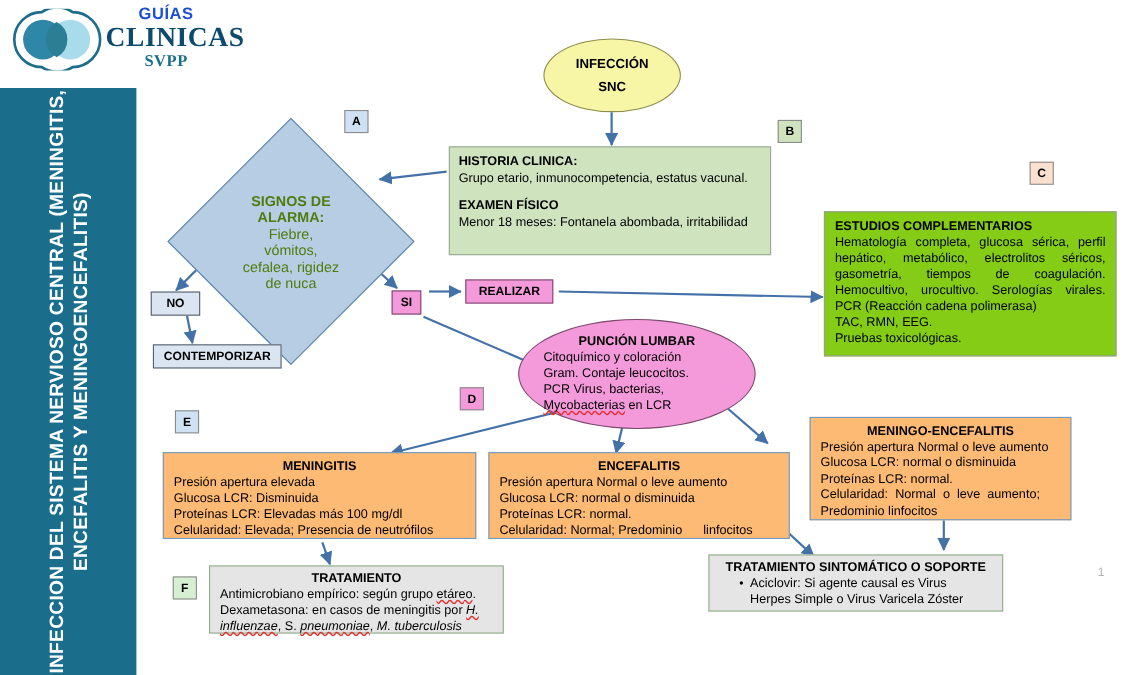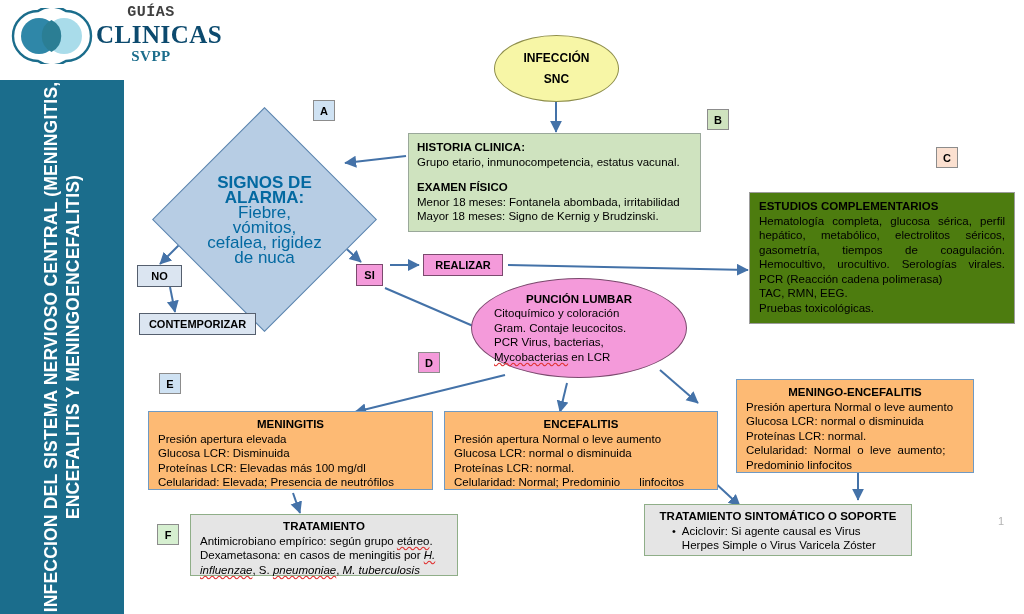--- a/index.html
+++ b/index.html
@@ -12,22 +12,22 @@
   }
   #root{position:absolute;left:0;top:0;width:1024px;height:614px;}
 
   
   #arrows{position:absolute;left:0;top:0;width:1024px;height:614px;z-index:1;}
 
   
   .logo-wrap{position:absolute;left:8px;top:4px;width:190px;height:72px;z-index:5;}
   .logo-mark{position:absolute;left:0;top:4px;}
   .logo-text{position:absolute;left:88px;top:0px;width:110px;text-align:center;}
-  .logo-l1{font-size:15px;font-weight:bold;color:#404040;letter-spacing:.5px;line-height:17px;
-           font-family:Liberation Mono, monospace;}
+  .logo-l1{font-size:15px;font-weight:bold;color:#1d4ed8;letter-spacing:.5px;line-height:17px;
+           font-family:Liberation Sans, sans-serif;}
   .logo-l2{font-size:25px;font-weight:bold;color:#0c4a6e;letter-spacing:.5px;line-height:27px;
            font-family:"Liberation Serif", serif;}
   .logo-l3{font-size:15px;font-weight:bold;color:#1b6d8c;letter-spacing:.5px;line-height:17px;
            font-family:"Liberation Serif", serif;}
 
   
   .banner{position:absolute;left:0;top:80px;width:124px;height:534px;background:#1b6d8c;z-index:4;}
   .banner-text{
     position:absolute;left:-205px;top:205px;width:534px;height:124px;
     transform:rotate(-90deg);
@@ -36,33 +36,33 @@
     text-align:center;letter-spacing:.2px;
   }
 
   
   .node{position:absolute;z-index:3;box-sizing:border-box;}
   .box{border:1px solid #7f8fa6;box-sizing:border-box;}
   .ttl{font-weight:bold;text-align:center;display:block;}
 
   .green{background:#cfe3bf;border-color:#9aa89a;}
   .blue{background:#fdba74;border-color:#6f9ac4;}
-  .peach{background:#4d7c0f;border-color:#9c9c9c;}
+  .peach{background:#84cc16;border-color:#9c9c9c;}
   .pink{background:#f49ada;border-color:#7b4a6e;}
   .gray{background:#dbe5f1;border-color:#555f6e;}
   .ltgreen{background:#e5e5e5;border-color:#8fae88;}
 
   
   .diamond-wrap{position:absolute;z-index:3;}
   .diamond-shape{position:absolute;left:0;top:0;width:100%;height:100%;
       background:#b7cde4;border:1px solid #5b84ae;
       transform:rotate(45deg);box-sizing:border-box;}
   .diamond-label{position:absolute;left:0;top:0;width:100%;height:100%;
       display:flex;flex-direction:column;align-items:center;justify-content:center;
-      font-size:17px;line-height:15px;text-align:center;color:#0369a1;}
+      font-size:13px;line-height:15px;text-align:center;color:#4d7c0f;}
 
   
   .ellipse{position:absolute;z-index:3;border-radius:50%;box-sizing:border-box;
       display:flex;align-items:center;justify-content:center;}
   .ell-yellow{background:#f7f6a6;border:1px solid #8d8d4b;}
   .ell-pink{background:#f49ada;border:1px solid #7b4a6e;}
 
   
   .tag{position:absolute;z-index:6;width:22px;height:21px;border:1px solid #8c8c8c;
        font-size:11px;font-weight:bold;color:#000;
@@ -133,21 +133,20 @@
       <div>SNC</div>
     </div>
   </div>
 
   <div class="node box green" style="left:408px;top:133px;width:293px;height:99px;padding:6px 8px;">
     <div class="body-txt" style="font-weight:bold;">HISTORIA CLINICA:</div>
     <div class="body-txt">Grupo etario, inmunocompetencia, estatus vacunal.</div>
     <div style="height:11px;"></div>
     <div class="body-txt" style="font-weight:bold;">EXAMEN FÍSICO</div>
     <div class="body-txt">Menor 18 meses: Fontanela abombada, irritabilidad</div>
-    <div class="body-txt">Mayor 18 meses: Signo de Kernig y Brudzinski.</div>
   </div>
 
   <div class="diamond-wrap" style="left:185px;top:140px;width:159px;height:159px;">
     <div class="diamond-shape"></div>
     <div class="diamond-label">
       <div style="font-weight:bold;">SIGNOS DE</div>
       <div style="font-weight:bold;">ALARMA:</div>
       <div>Fiebre,</div>
       <div>vómitos,</div>
       <div>cefalea, rigidez</div>
@@ -167,21 +166,21 @@
   <div class="node box pink" style="left:423px;top:254px;width:80px;height:22px;
        display:flex;align-items:center;justify-content:center;font-size:11px;font-weight:bold;">REALIZAR</div>
 
   <div class="node box peach" style="left:749px;top:192px;width:266px;height:132px;padding:6px 9px;">
     <div class="body-txt" style="font-weight:bold;">ESTUDIOS COMPLEMENTARIOS</div>
     <div class="body-txt justify">Hematología completa, glucosa sérica, perfil hepático, metabólico, electrolitos séricos, gasometría, tiempos de coagulación. Hemocultivo, urocultivo. Serologías virales. PCR (Reacción cadena polimerasa)</div>
     <div class="body-txt">TAC, RMN, EEG.</div>
     <div class="body-txt">Pruebas toxicológicas.</div>
   </div>
 
-  <div class="ellipse ell-pink node" style="left:471px;top:278px;width:216px;height:100px;">
+  <div class="ellipse ell-pink node" style="left:471px;top:290px;width:216px;height:100px;">
     <div class="body-txt" style="text-align:left;width:170px;">
       <div style="font-weight:bold;text-align:center;">PUNCIÓN LUMBAR</div>
       <div>Citoquímico  y  coloración</div>
       <div>Gram. Contaje leucocitos.</div>
       <div>PCR Virus, bacterias,</div>
       <div><span class="sq">Mycobacterias</span><span> en LCR</span></div>
     </div>
   </div>
 
   <div class="node box blue" style="left:148px;top:411px;width:285px;height:79px;padding:5px 9px;">

